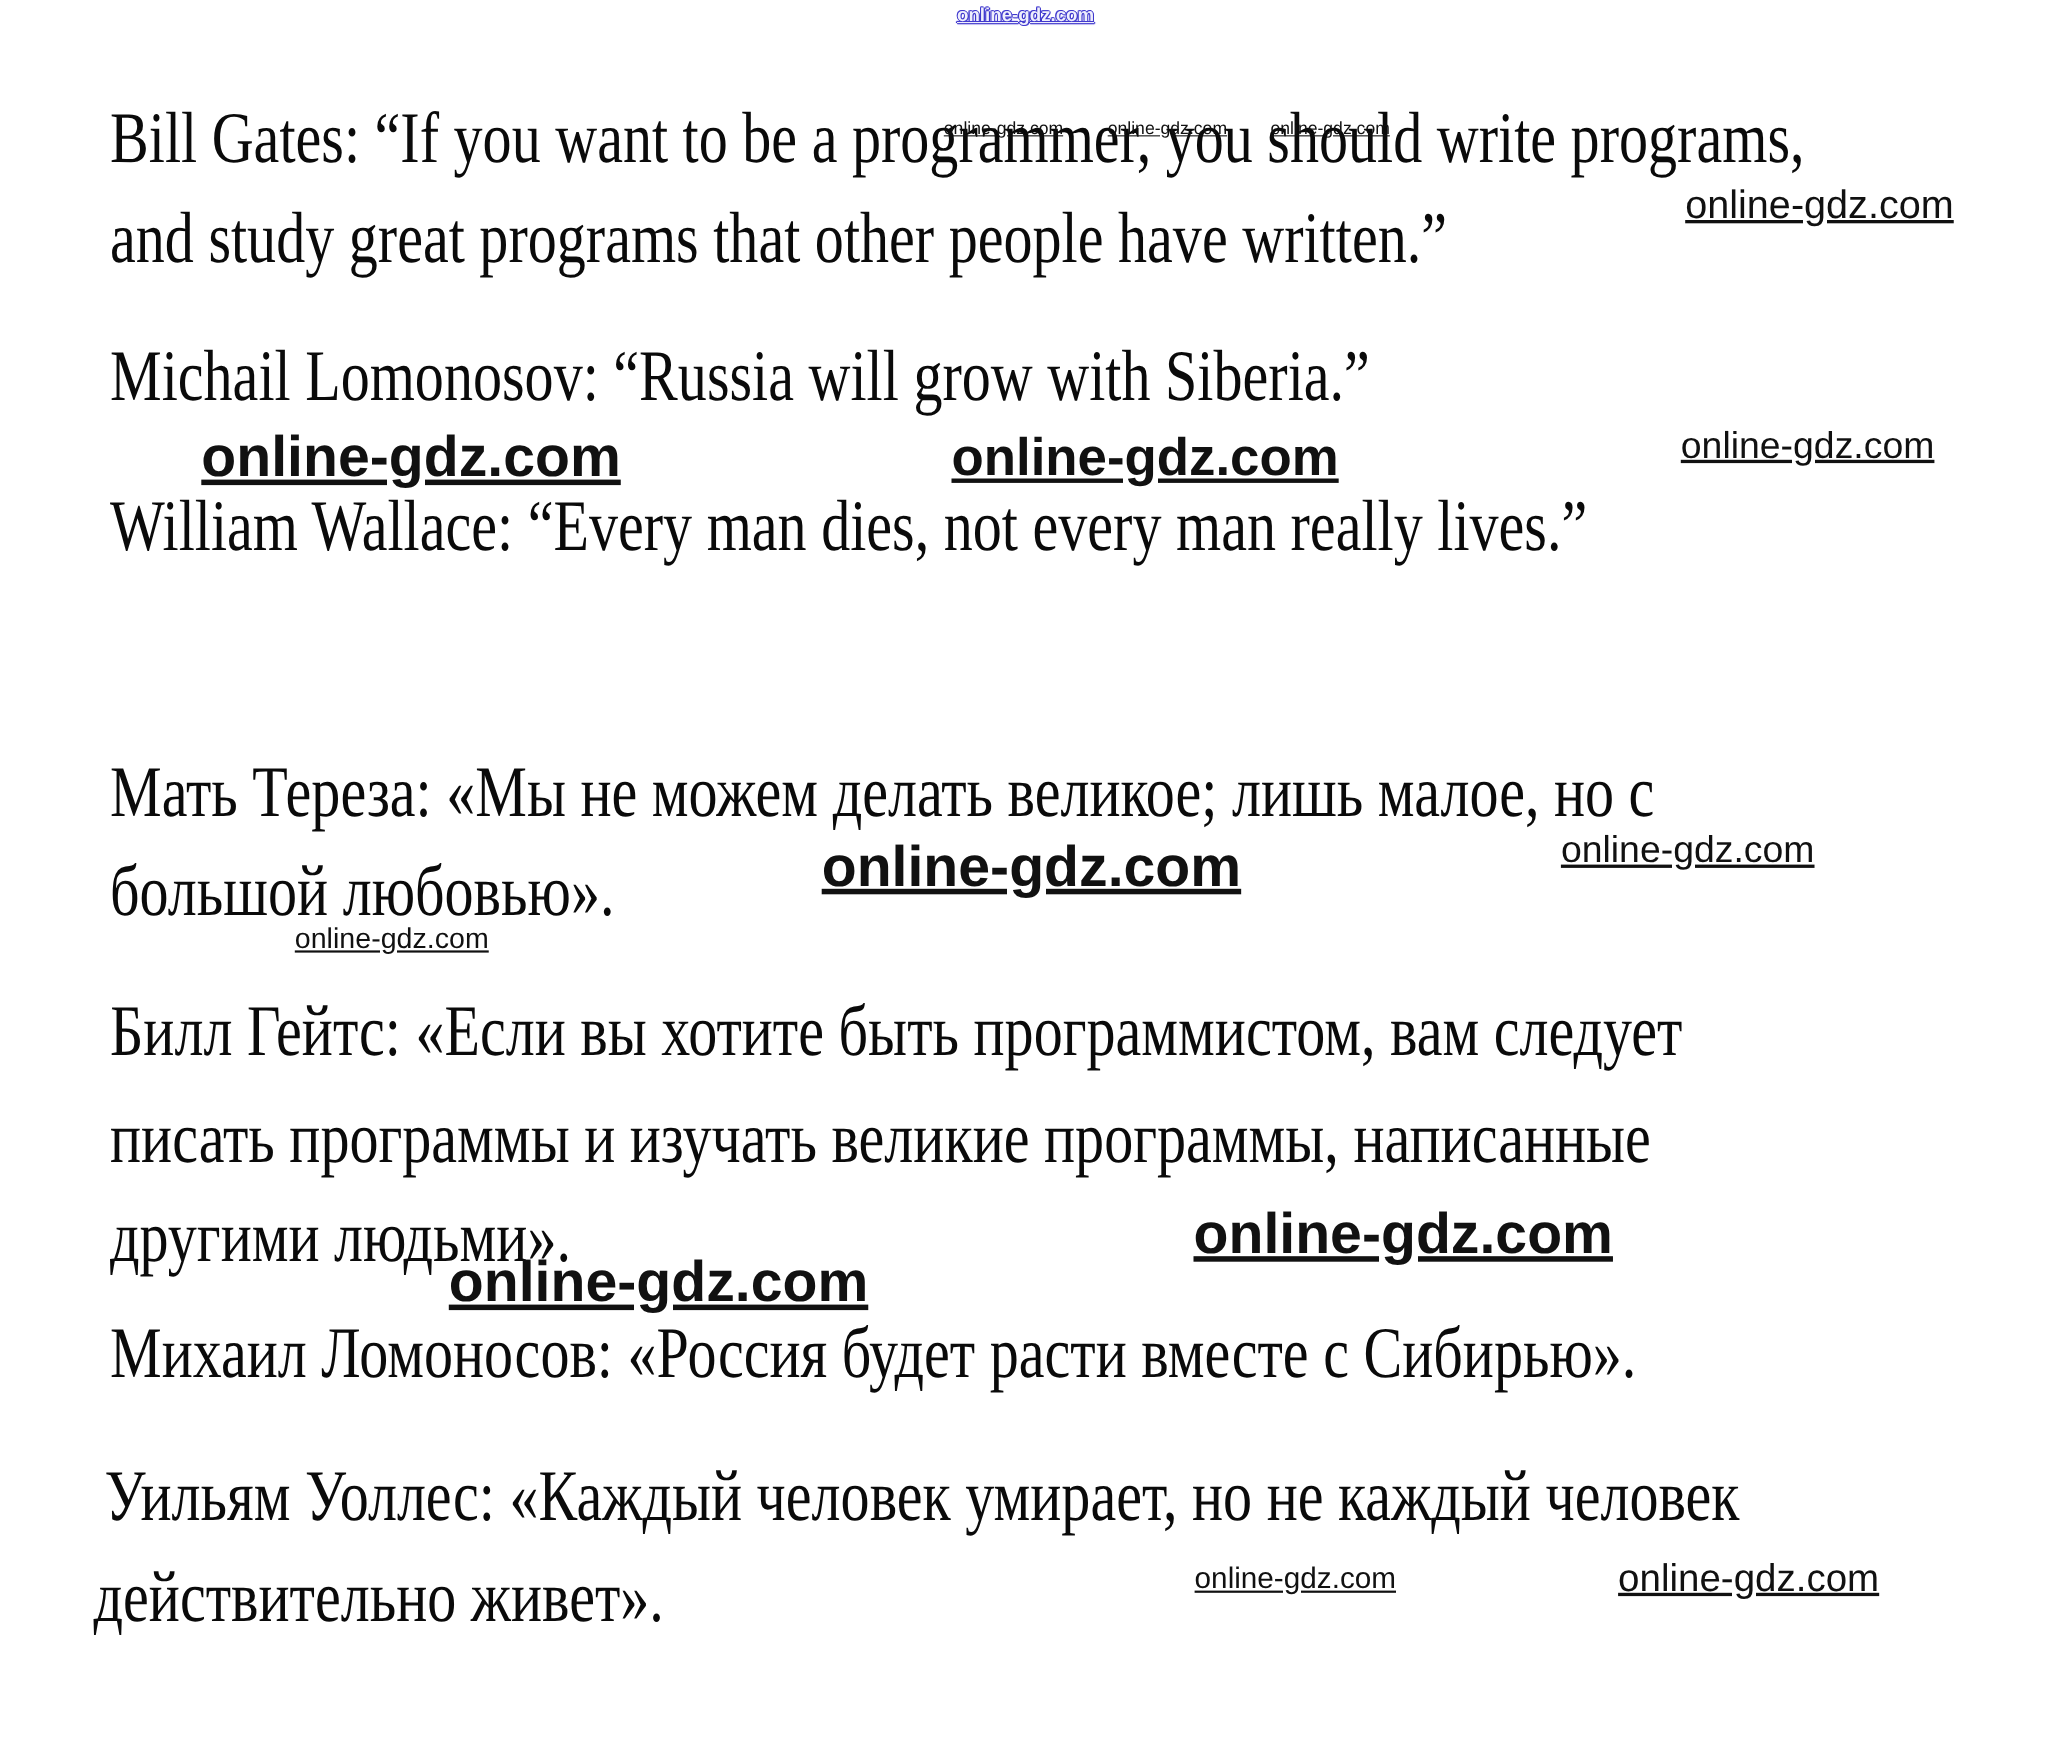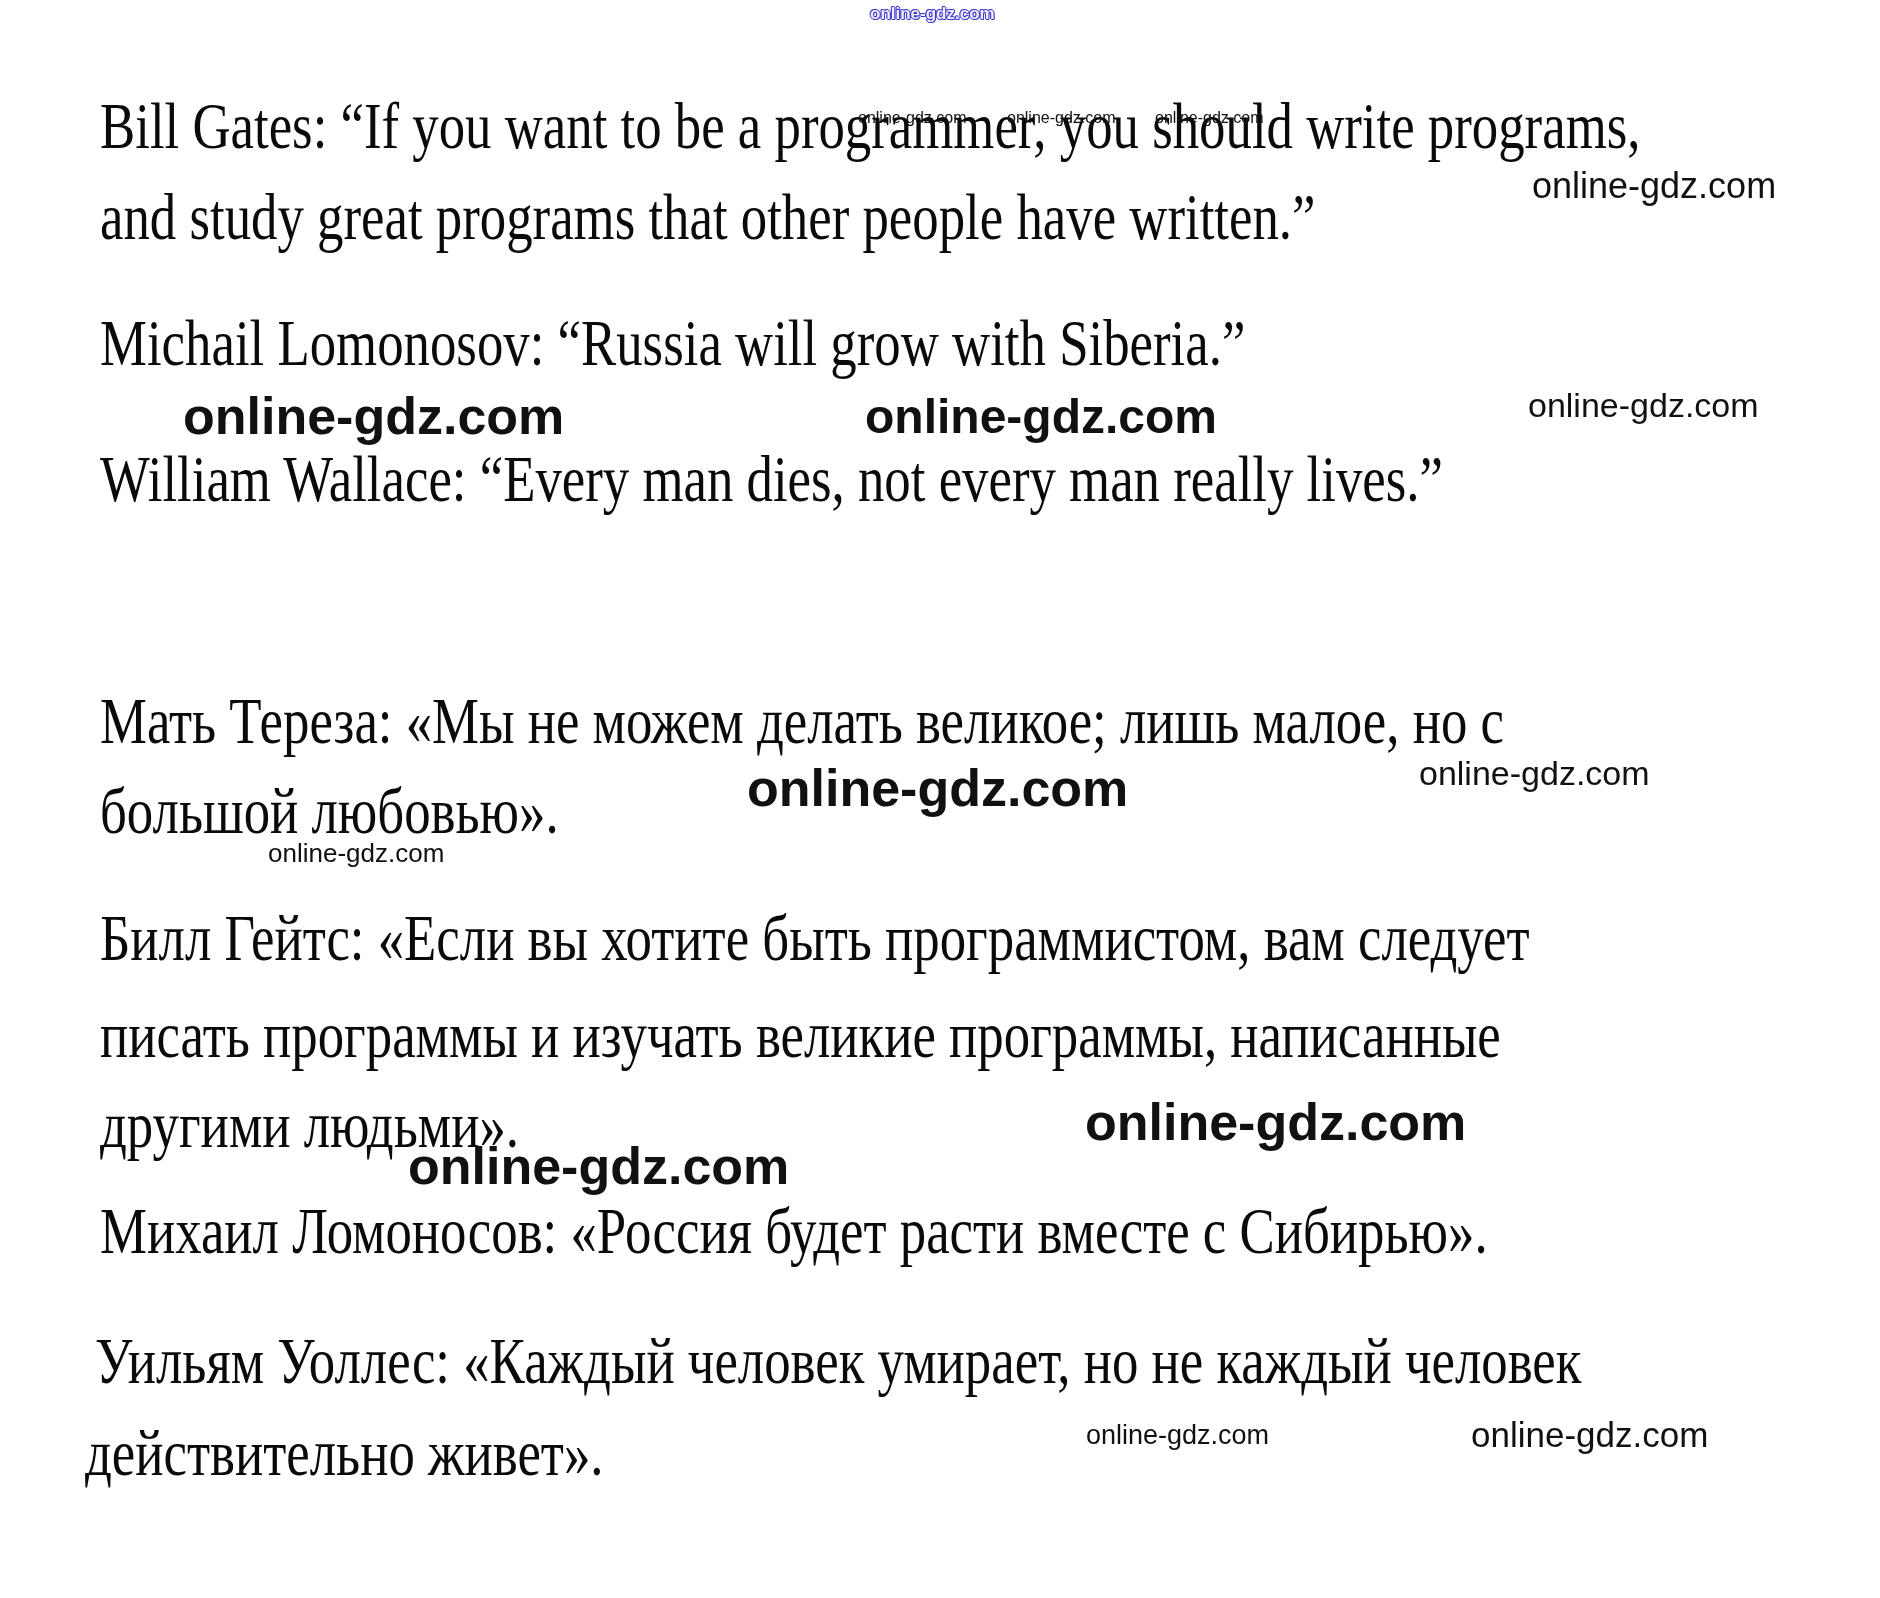--- a/index.html
+++ b/index.html
@@ -24,20 +24,21 @@
     transform: scaleX(0.80);
     transform-origin: 0 0;
     letter-spacing: 0px;
   }
   .wm {
     position: absolute;
     white-space: nowrap;
     color: #111111;
     font-family: "Liberation Sans", "DejaVu Sans", sans-serif;
     line-height: 1;
+    text-decoration: underline;
   }
   .wm-blue {
     color: #efeffc;
     text-shadow: -1px 0 #3c35cb, 1px 0 #3c35cb, 0 -1px #3c35cb, 0 1px #3c35cb,
                  -1px -1px #6b64e0, 1px 1px #6b64e0;
   }
 </style>
 </head>
 <body>
 

